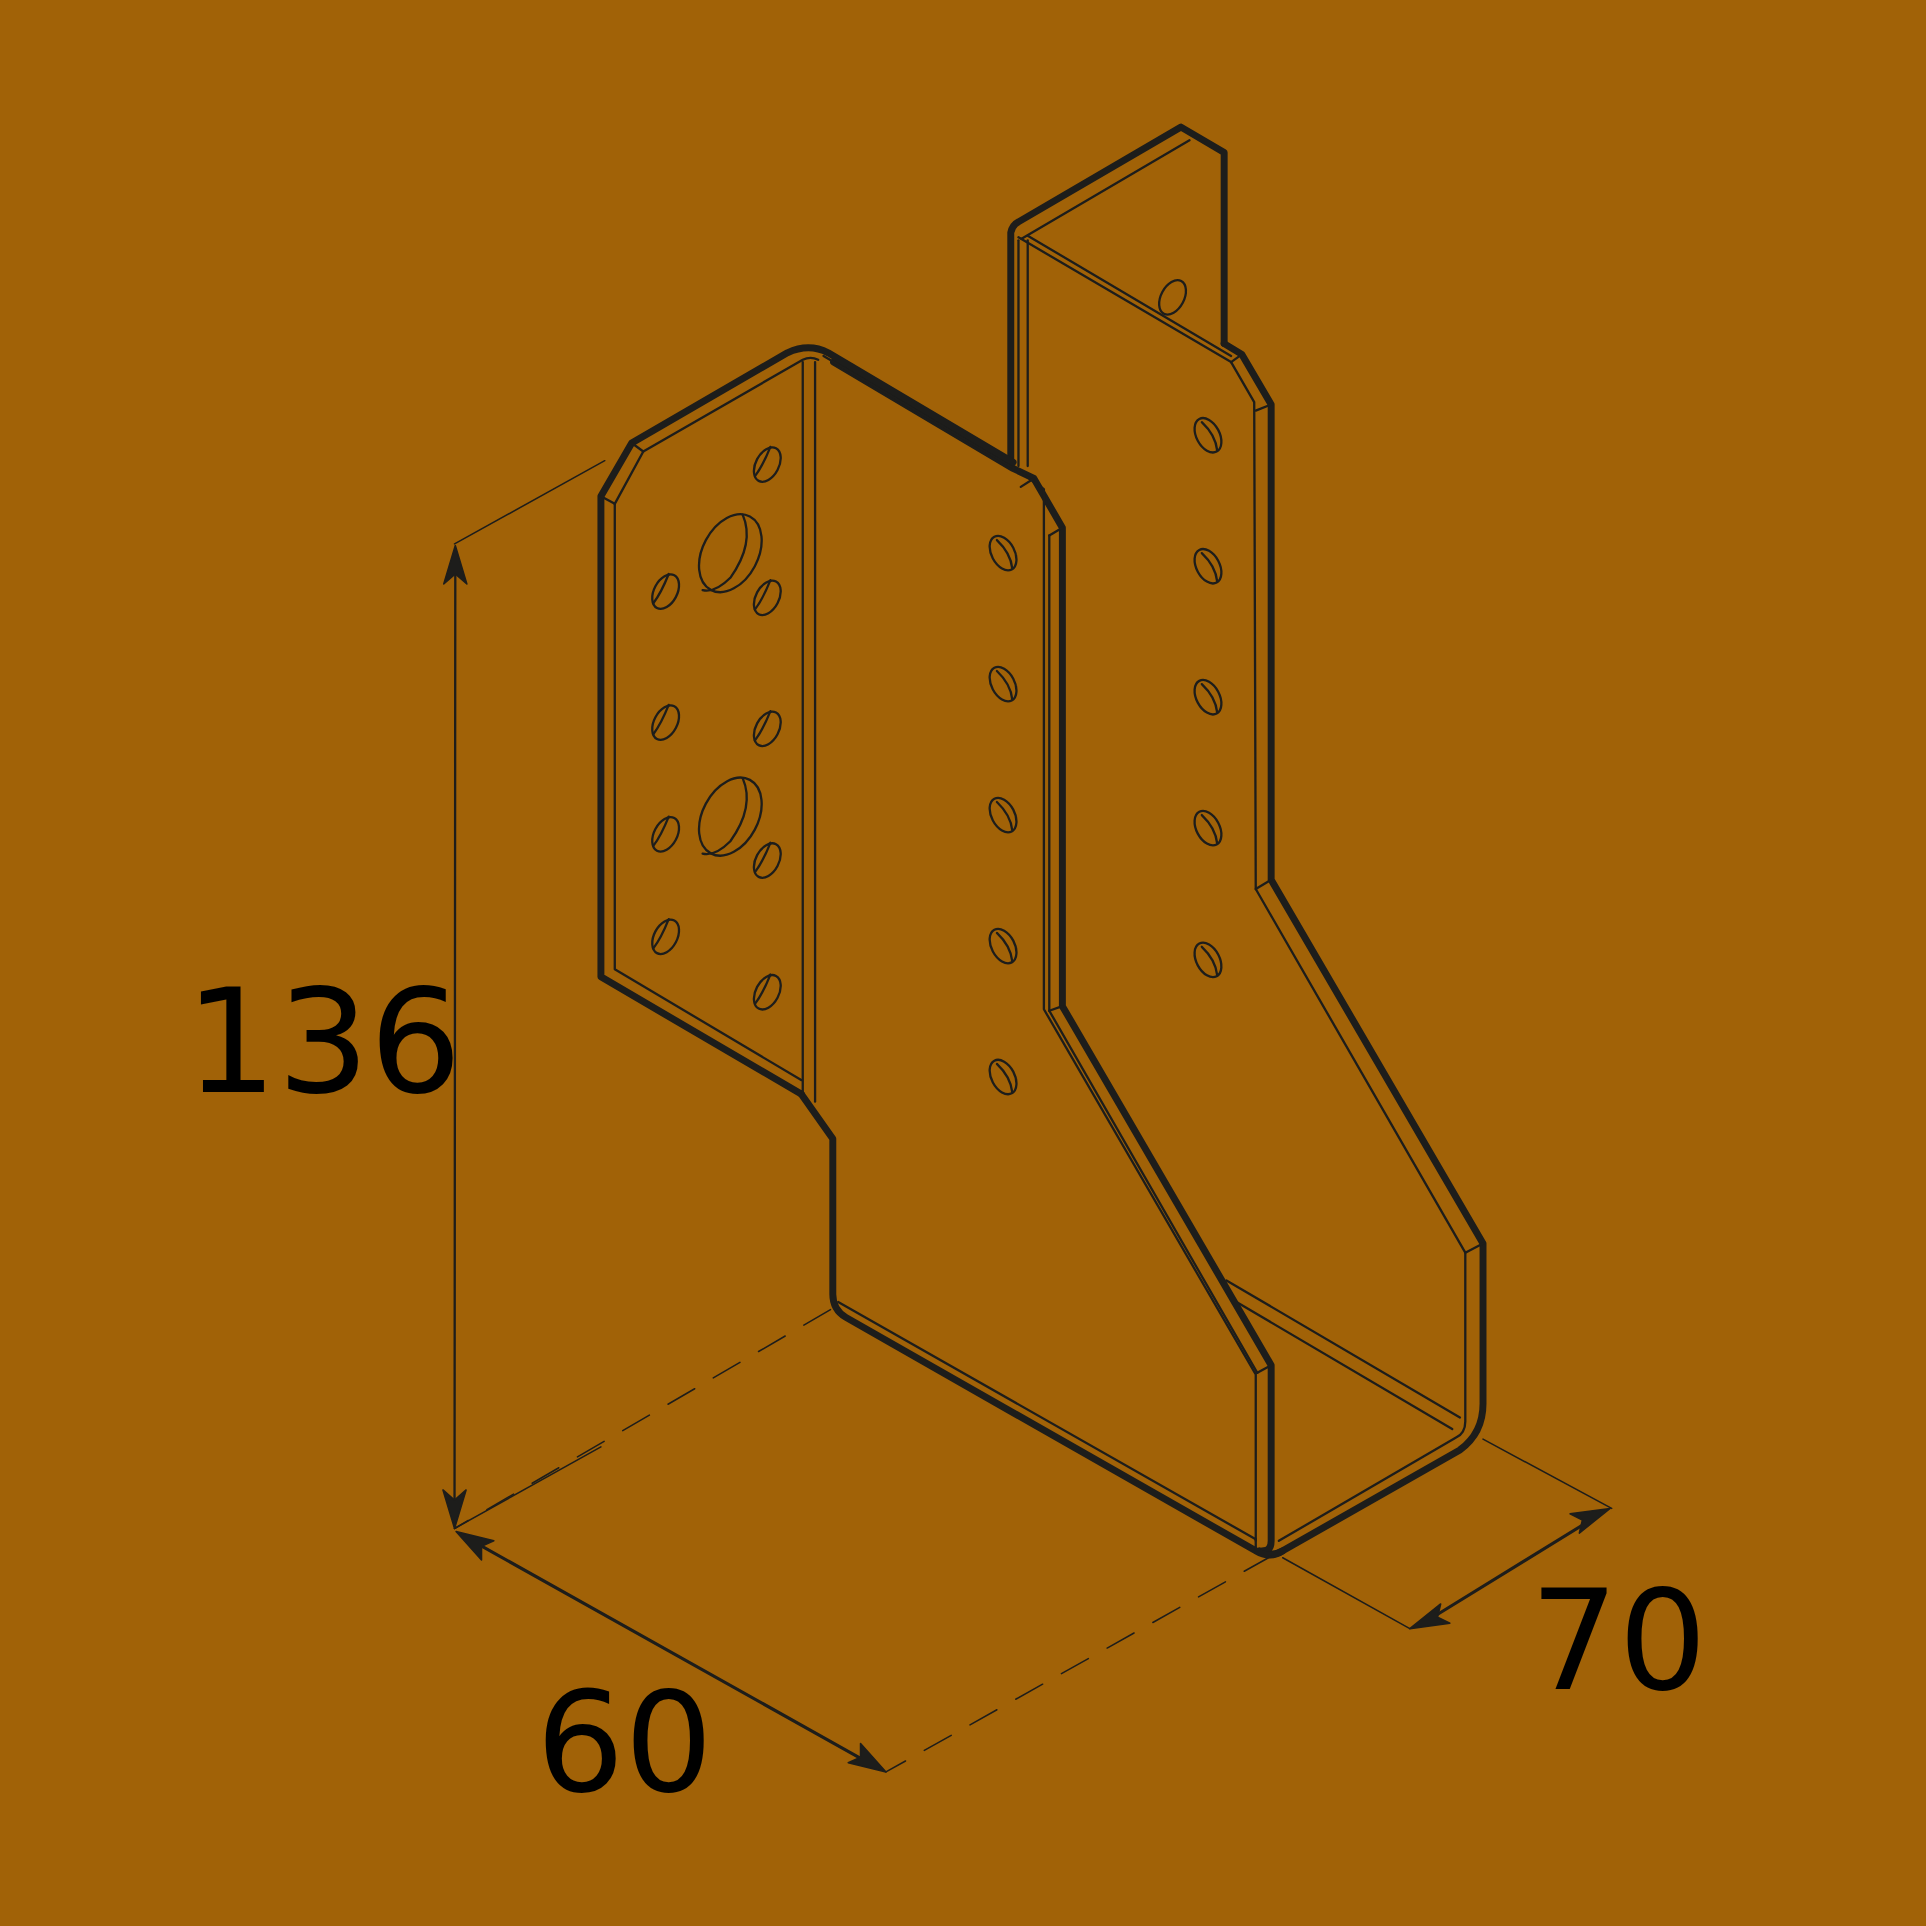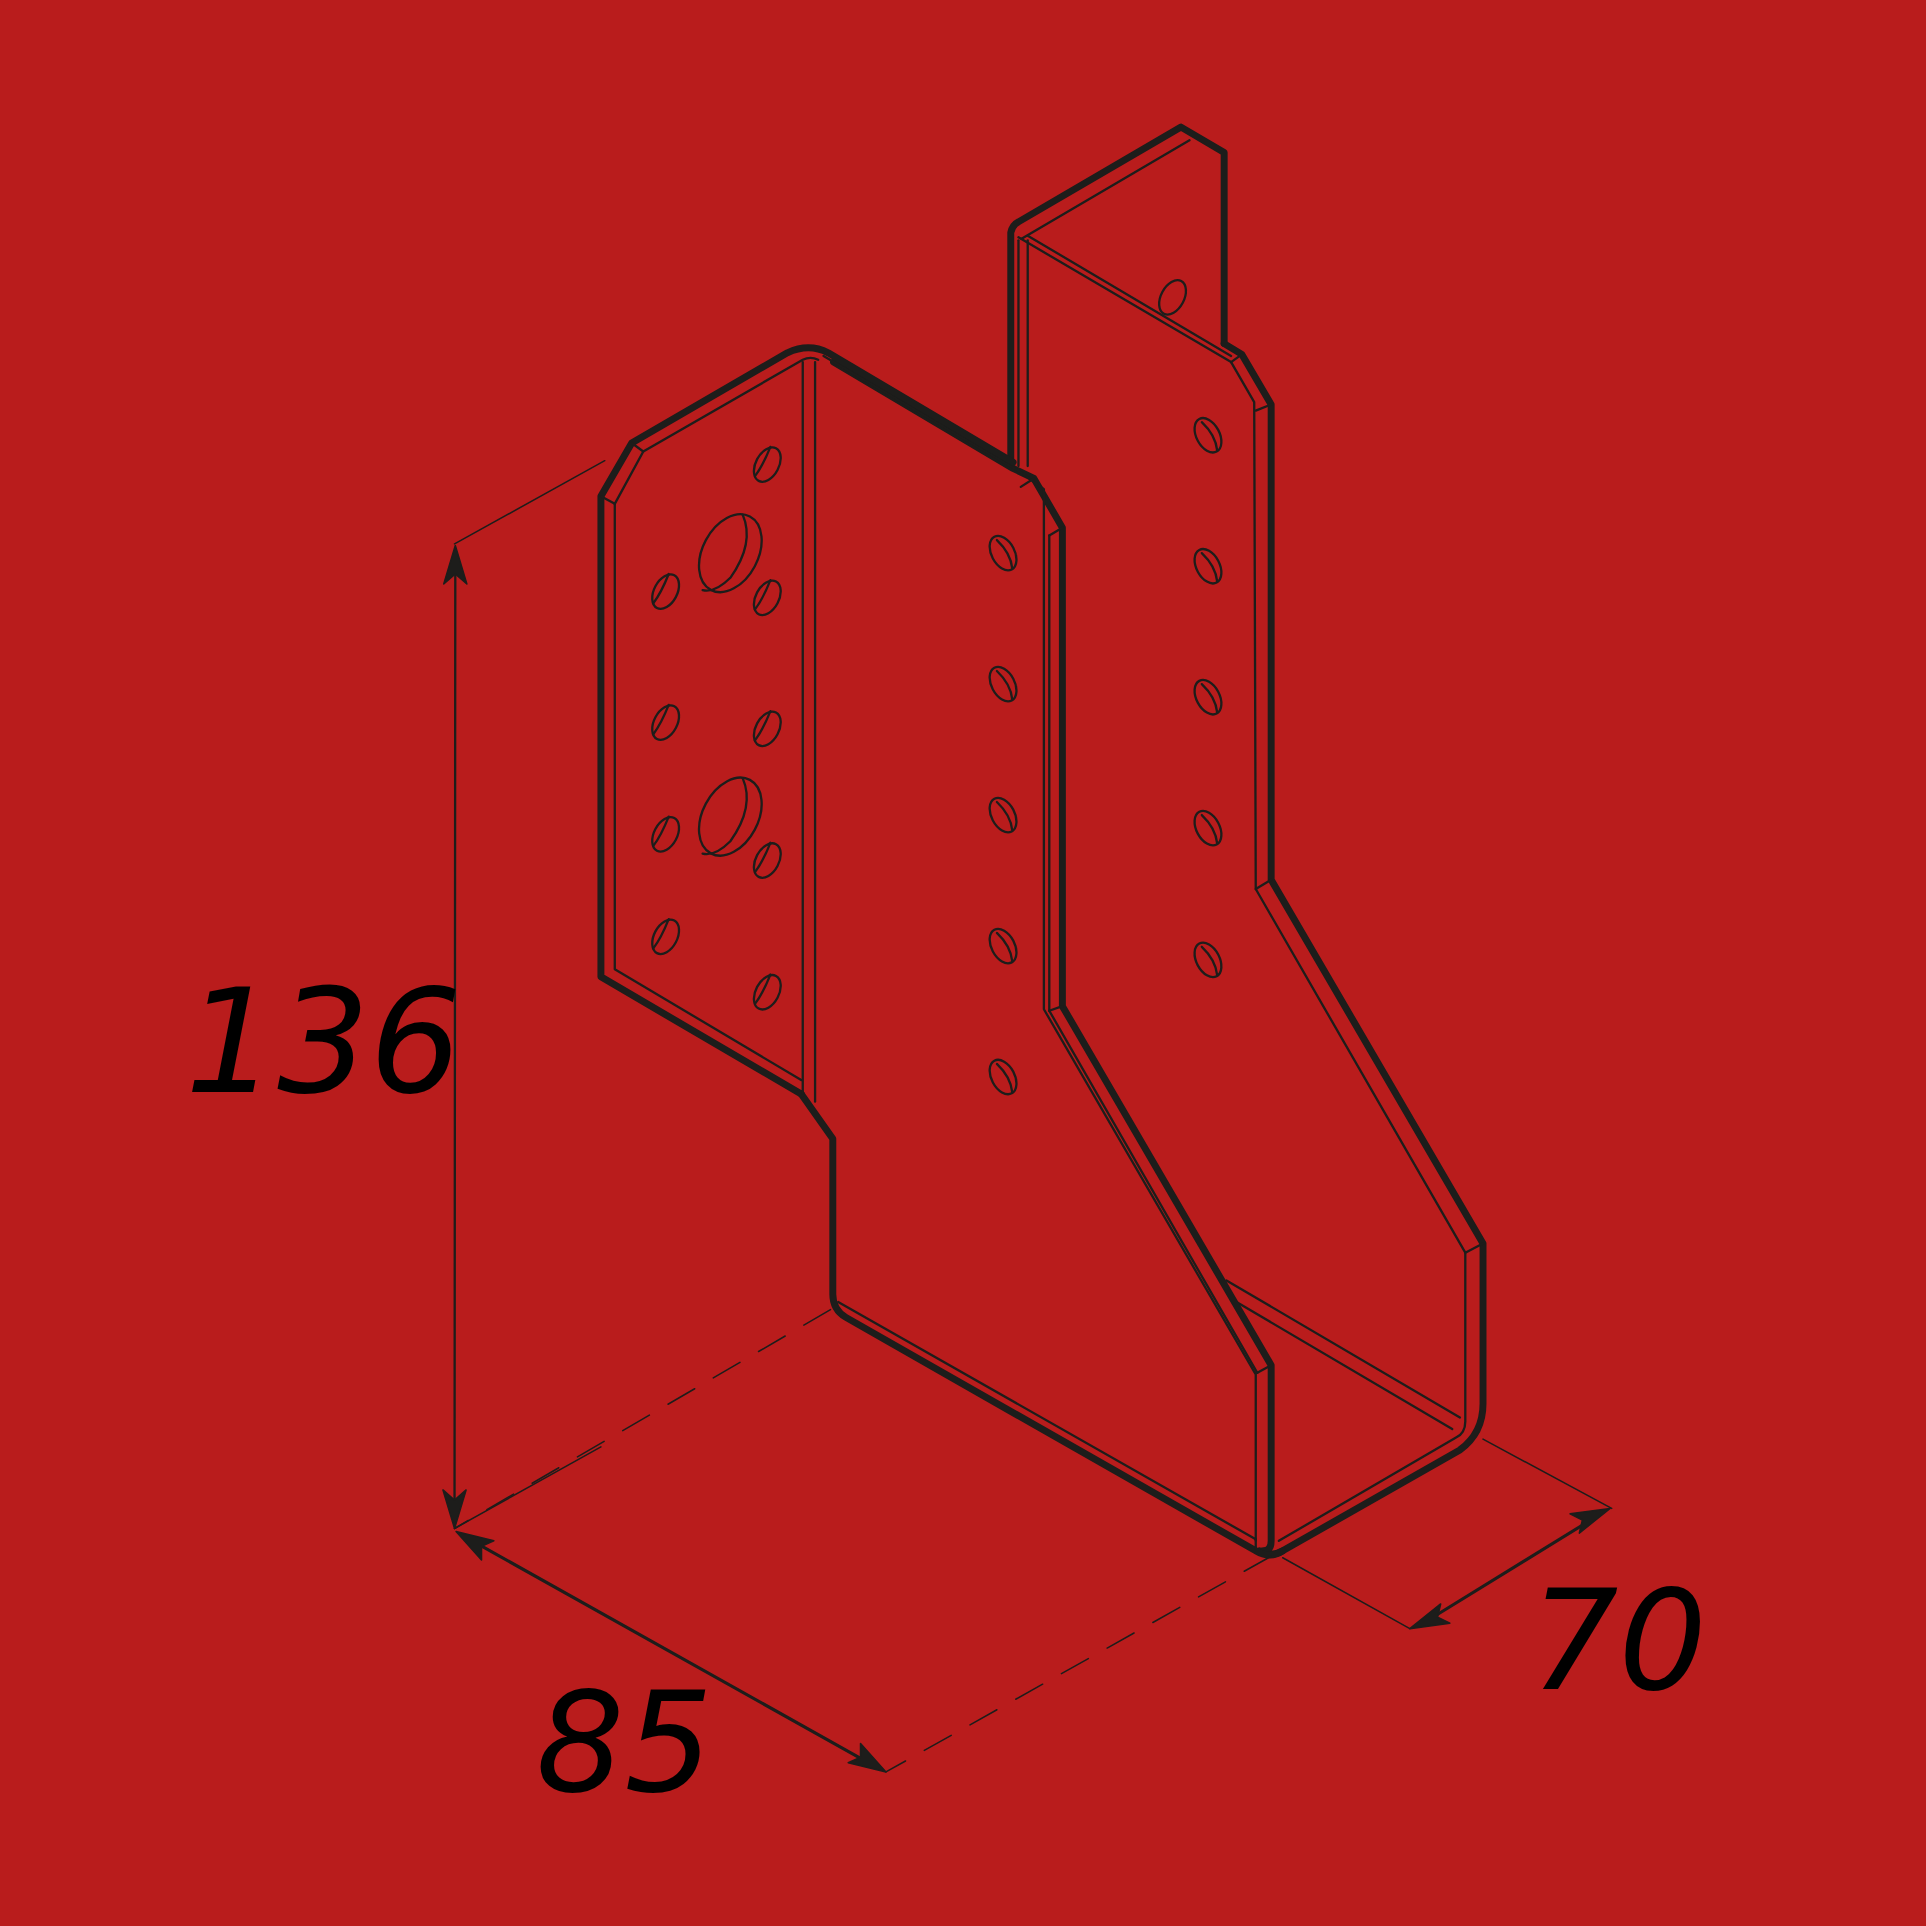--- a/index.html
+++ b/index.html
@@ -1,16 +1,16 @@
 <!DOCTYPE html>
 <html style="font-size:12.3px"><head>
 <meta charset="utf-8">
 <style>
   html, body { margin:0; padding:0; background:#ffffff; }
-  #canvas { position:relative; width:1926px; height:1926px; background:#b91c1c; overflow:hidden;font-style:italic; }
+  #canvas { position:relative; width:1926px; height:1926px; background:#a16207; overflow:hidden; }
   svg { position:absolute; left:0; top:0; }
   .label { position:absolute; font-family:"DejaVu Sans", sans-serif; color:#000; line-height:1; }
   #lbl-height { left:185px; top:969px; font-size:145px; }
   #lbl-width { left:536px; top:1674px; font-size:139px; }
   #lbl-depth { left:1530px; top:1572px; font-size:139px; }
 </style>
 </head>
 <body>
 
 <div id="canvas">
@@ -155,16 +155,16 @@
 
     <g>
       <line x1="1862" y1="2098" x2="2060" y2="1976" stroke="#1d1d1b" stroke-width="4"></line>
       <path d="M1830,2114 L1870,2082 L1866,2099 L1882,2107 Z" fill="#1d1d1b" stroke="#1d1d1b" stroke-width="2"></path>
       <path d="M2090,1958 L2050,1990 L2054,1973 L2038,1965 Z" fill="#1d1d1b" stroke="#1d1d1b" stroke-width="2"></path>
     </g>
   </g>
 </svg>
 
   <div id="lbl-height" class="label">136</div>
-  <div id="lbl-width" class="label">85</div>
+  <div id="lbl-width" class="label">60</div>
   <div id="lbl-depth" class="label">70</div>
 </div>
 
 
 </body></html>

